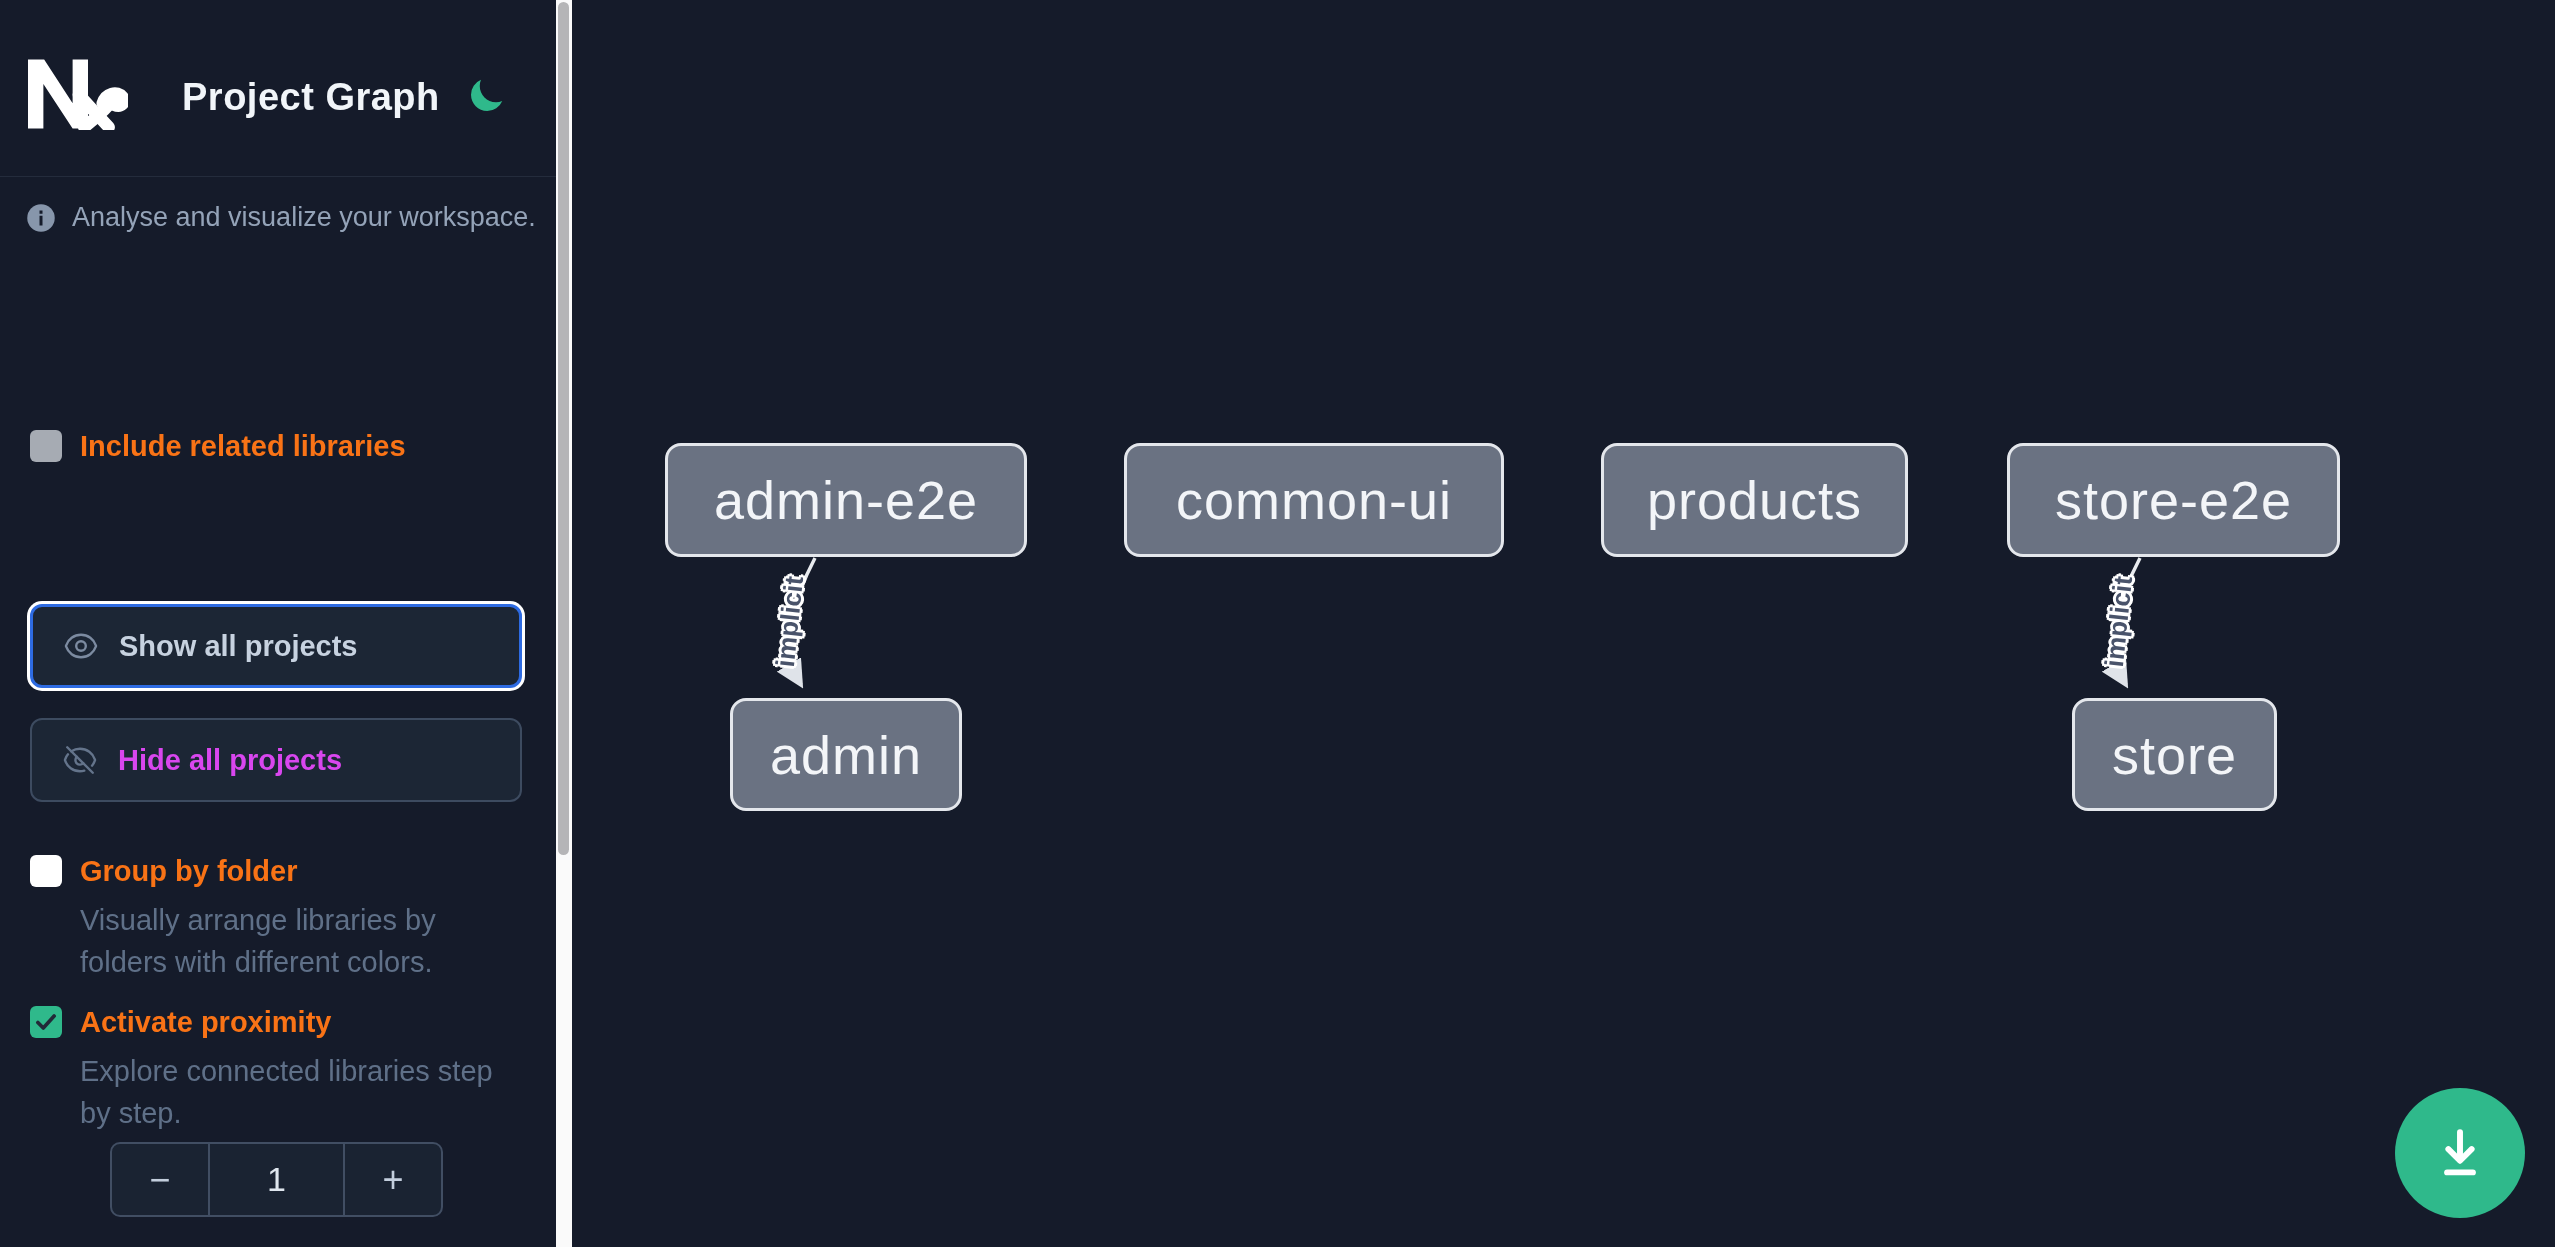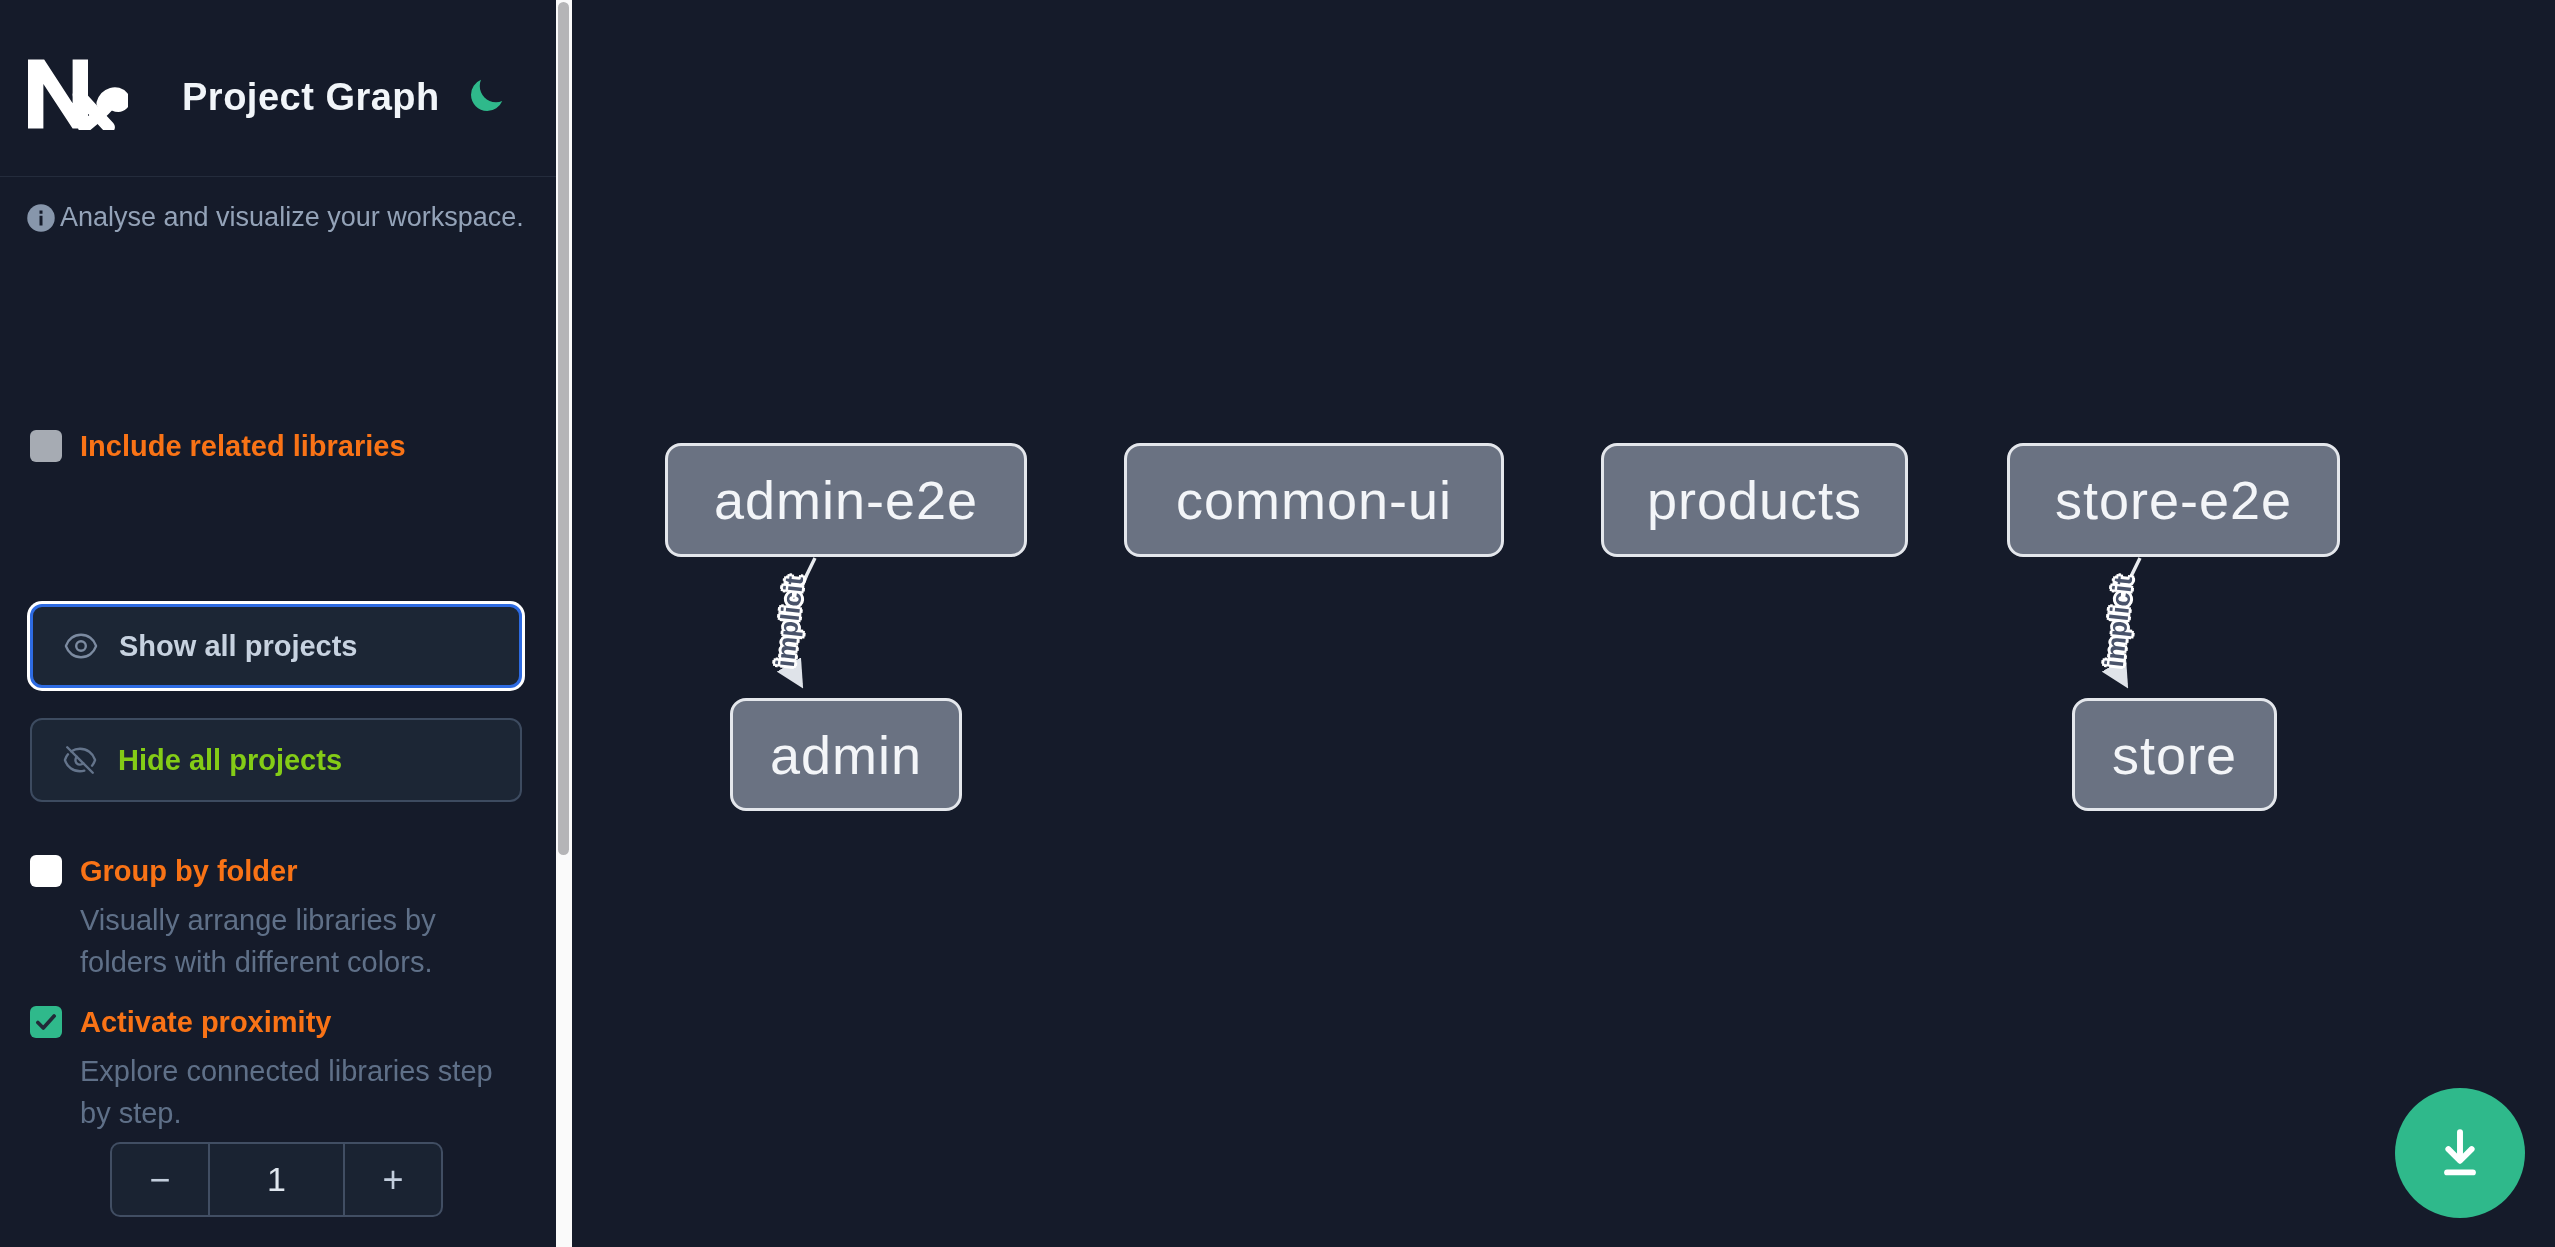--- a/index.html
+++ b/index.html
@@ -6,41 +6,41 @@
   html,body { width:2555px; height:1247px; overflow:hidden; }
   body { background:#151b2a; font-family:"Liberation Sans", sans-serif; position:relative; }
 
   
   .sidebar { position:absolute; left:0; top:0; width:556px; height:1247px; background:#151b2a; }
   .logo-svg { position:absolute; left:28px; top:58px; width:100px; height:72px; }
   .app-title { position:absolute; left:182px; top:76px; font-size:38px; font-weight:600; color:#f1f5f9; letter-spacing:.5px; }
   .theme-toggle { position:absolute; left:466px; top:76px; width:40px; height:40px; cursor:pointer; }
   .header-divider { position:absolute; left:0; top:176px; width:556px; height:1px; background:#242c3c; }
 
-  .info-row { position:absolute; left:26px; top:202px; display:flex; align-items:center; gap:4px; }
+  .info-row { position:absolute; left:26px; top:202px; display:flex; align-items:center; gap:16px; }
   .info-icon { width:30px; height:30px; flex:0 0 auto; }
   .info-text { font-size:27px; color:#94a3b8; }
 
   .filter-box { position:absolute; left:30px; top:313px; width:492px; height:66px; background:#1d2636; border-radius:8px; display:flex; align-items:stretch; overflow:hidden; }
   .filter-icon-cell { width:62px; display:flex; align-items:center; justify-content:center; border-right:2px solid #2b3445; }
   .filter-input { flex:1; background:transparent; border:none; outline:none; color:#cbd5e1; font-size:30px; padding:0 22px; font-family:"Liberation Sans", sans-serif; }
   .filter-input::placeholder { color:#7d8ca3; opacity:1; }
 
   .option-label { position:absolute; left:80px; font-size:29px; font-weight:700; color:#f97316; }
   .option-desc { position:absolute; left:80px; width:478px; font-size:29px; line-height:42px; color:#5f7088; white-space:pre-line; }
   .checkbox { position:absolute; left:30px; width:32px; height:32px; border-radius:6px; cursor:pointer; }
   .cb-gray { background:#a6abb3; }
   .cb-white { background:#ffffff; }
   .cb-green { background:#2fb98b; display:flex; align-items:center; justify-content:center; }
 
   .side-btn { position:absolute; left:30px; width:492px; height:84px; border-radius:12px; background:#1c2635; display:flex; align-items:center; padding-left:30px; gap:20px; cursor:pointer; }
   .btn-show { top:604px; border:3px solid #2e6be2; box-shadow:0 0 0 3px #ffffff; }
   .btn-hide { top:718px; border:2px solid #3d4b60; }
   .side-btn .btn-label { font-size:29px; font-weight:600; color:#c7d2e0; }
-  .btn-hide .btn-label { color:#84cc16; }
+  .btn-hide .btn-label { color:#d946ef; }
 
   .stepper { position:absolute; left:110px; top:1142px; width:333px; height:75px; border:2px solid #414e63; border-radius:10px; display:flex; background:#1a2332; overflow:hidden; }
   .stepper-btn { width:96px; display:flex; align-items:center; justify-content:center; font-size:36px; color:#c3cedd; background:transparent; border:none; cursor:pointer; font-family:"Liberation Sans", sans-serif; }
   .stepper-value { flex:1; display:flex; align-items:center; justify-content:center; font-size:34px; color:#dfe6ee; border-left:2px solid #414e63; border-right:2px solid #414e63; }
 
   
   .scroll-track { position:absolute; left:556px; top:0; width:16px; height:1247px; background:#fafafa; cursor:pointer; }
   .scroll-thumb { position:absolute; left:2px; top:2px; width:11px; height:853px; background:#b5b5b7; border-radius:6px; cursor:grab; }
 
   

